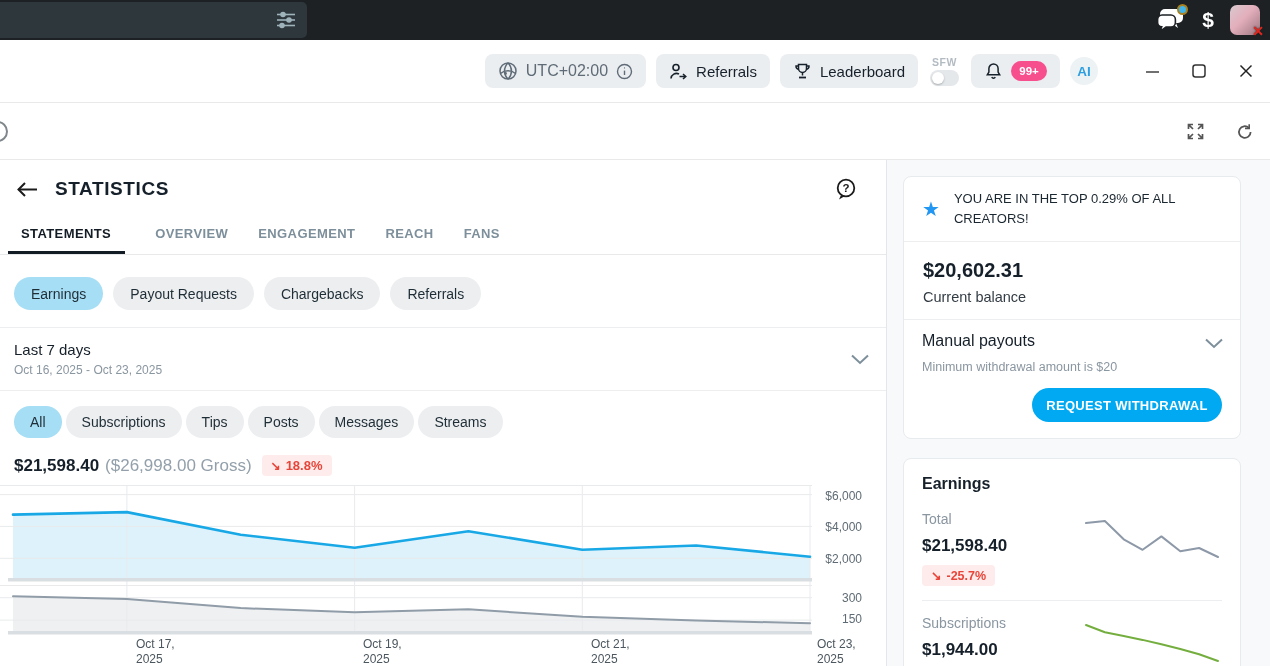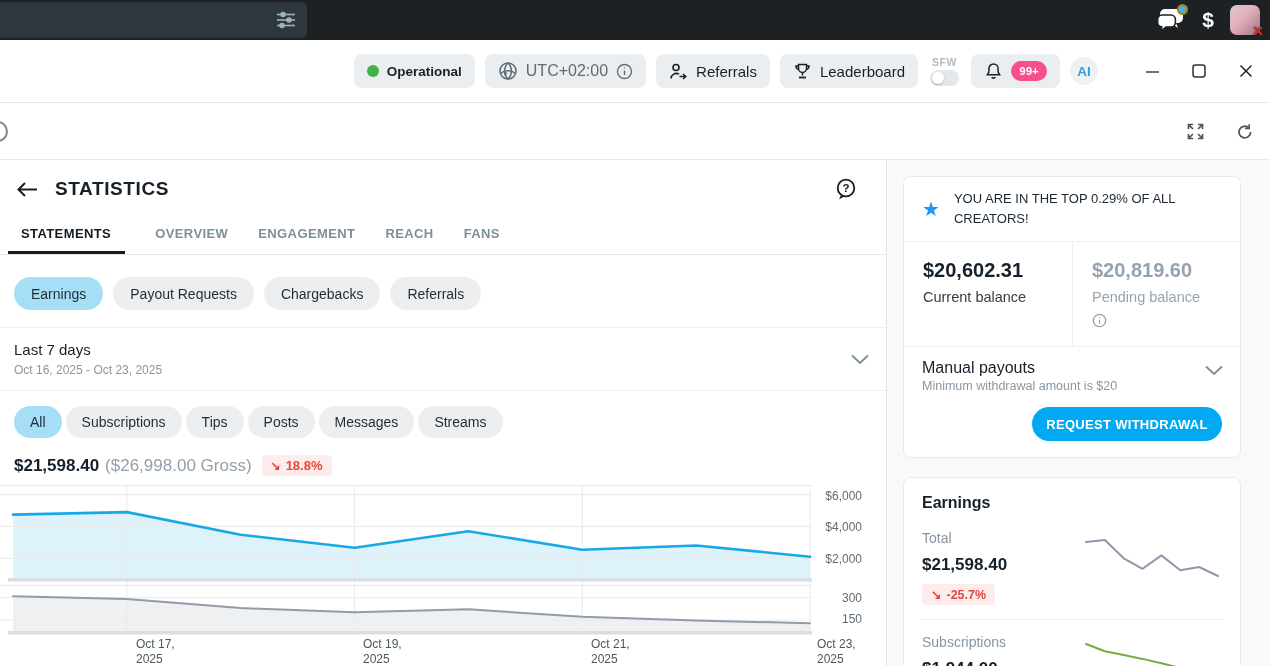--- a/index.html
+++ b/index.html
@@ -105,21 +105,21 @@
   .star { color:#2196f3; font-size:20px; }
   .banner-text { font-size:13px; font-weight:500; color:#1b2730; line-height:1.55; }
   .balances { display:flex; border-bottom:1px solid #eceef0; }
   .bal-col { width:50%; padding:17px 0 14px 19px; }
   .bal-col + .bal-col { border-left:1px solid #eceef0; }
   .bal-amt { font-size:20px; font-weight:700; color:#16202a; }
   .bal-lbl { font-size:14.5px; color:#333c44; margin-top:7px; }
   .bal-col.pending .bal-amt, .bal-col.pending .bal-lbl { color:#96a3af; }
   .payouts { padding:12px 18px 16px 18px; position:relative; }
   .payout-title { font-size:16px; color:#16202a; }
-  .payout-sub { font-size:12.5px; color:#8a96a0; margin-top:2px; }
+  .payout-sub { font-size:12.5px; color:#8a96a0; margin-top:10px; }
   .payout-chevron { position:absolute; right:16px; top:18px; }
   .withdraw-btn { display:block; margin:14px 0 0 auto; width:190px; height:34px;
     border:none; border-radius:17px; background:#00a9f1; color:#fff; font-size:13px;
     font-weight:700; letter-spacing:.3px; font-family:"Liberation Sans",sans-serif; cursor:pointer; }
 
   .earn-card { margin-top:19px; padding:16px 18px 0 18px; height:230px; }
   .earn-title { font-size:16px; font-weight:600; color:#16202a; }
   .earn-row { display:flex; margin-top:18px; }
   .earn-left { flex:1; }
   .earn-lbl { font-size:14px; color:#8a96a0; }
@@ -161,24 +161,20 @@
       <span class="chat-dot"></span>
     </div>
     <span class="dollar">$</span>
     <div class="avatar">
       <span class="avatar-x">✕</span>
     </div>
   </div>
 </div>
 
 <div class="appbar">
-  <div class="pill bold">
-    <span class="dot-green"></span>
-    <span>Operational</span>
-  </div>
   <div class="pill gray">
     <span class="icon">
       <svg width="20" height="20" viewBox="0 0 20 20" fill="none" stroke="#5f6b76" stroke-width="1.5">
         <circle cx="10" cy="10" r="8"></circle>
         <path d="M10,2 a11,11 0 0 0 0,16 M10,2 a11,11 0 0 1 0,16 M2.5,12.5 a12,12 0 0 1 15,0"></path>
         <circle cx="7.5" cy="12.5" r="1.4" fill="#5f6b76" stroke="none"></circle>
       </svg>
     </span>
     <span>UTC+02:00</span>
     <span class="icon">
@@ -370,31 +366,20 @@
     <div class="card">
       <div class="banner">
         <span class="star">★</span>
         <span class="banner-text">YOU ARE IN THE TOP 0.29% OF ALL CREATORS!</span>
       </div>
       <div class="balances">
         <div class="bal-col">
           <div class="bal-amt">$20,602.31</div>
           <div class="bal-lbl">Current balance</div>
         </div>
-        <div class="bal-col pending">
-          <div class="bal-amt">$20,819.60</div>
-          <div class="bal-lbl">Pending balance</div>
-          <span class="icon" style="margin-top:8px;">
-            <svg width="15" height="15" viewBox="0 0 17 17" fill="none" stroke="#96a3af" stroke-width="1.5">
-              <circle cx="8.5" cy="8.5" r="7"></circle>
-                <line x1="8.5" y1="7.6" x2="8.5" y2="12"></line>
-              <circle cx="8.5" cy="4.9" r="0.7" fill="#96a3af" stroke="none"></circle>
-            </svg>
-          </span>
-        </div>
       </div>
       <div class="payouts">
         <div class="payout-title">Manual payouts</div>
         <div class="payout-sub">Minimum withdrawal amount is $20</div>
         <span class="payout-chevron icon">
           <svg width="20" height="11" viewBox="0 0 20 11" fill="none" stroke="#7d8f9b" stroke-width="2">
               <path d="M2,1.5 L10,9 L18,1.5"></path>
             </svg>
         </span>
         <button class="withdraw-btn">REQUEST WITHDRAWAL</button>

